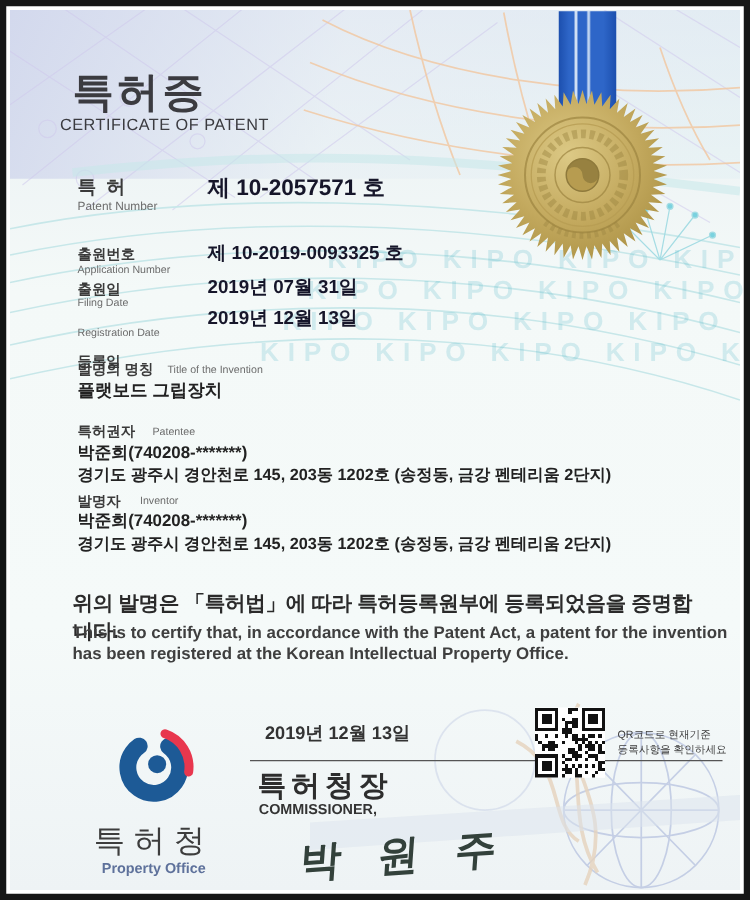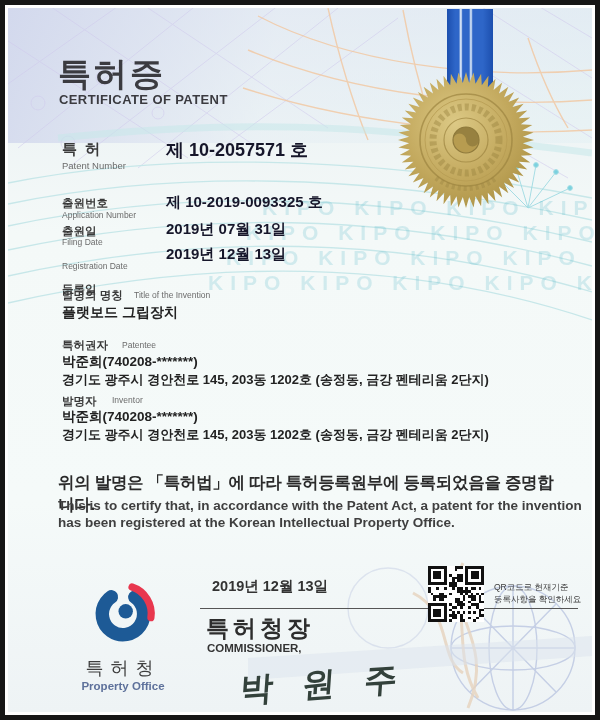--- a/index.html
+++ b/index.html
@@ -103,21 +103,21 @@
     <circle r="46" fill="none" stroke="#9c8440" stroke-width="1.6" opacity="0.7"></circle>
     <circle r="41" fill="none" stroke="#b69c52" stroke-width="1" opacity="0.8"></circle>
     <circle r="33" fill="none" stroke="#9c8440" stroke-width="7" opacity="0.45" stroke-dasharray="4 3"></circle>
     <circle r="22" fill="none" stroke="#9c8440" stroke-width="1.2" opacity="0.7"></circle>
     <circle r="13" fill="#b79c50" stroke="#8f7a3c" stroke-width="1.2"></circle>
     <path d="M-13,0 A13,13 0 0 1 13,0 A6.5,6.5 0 0 1 0,0 A6.5,6.5 0 0 0 -13,0 Z" fill="#8f7a3c" opacity="0.8"></path>
     <path d="M-30,38 A48 48 0 0 0 30,38" fill="none" stroke="#9c8440" stroke-width="5" opacity="0.4" stroke-dasharray="3 3"></path>
   </svg>
 
   <div class="abs" style="left:58px;top:52px;font-size:33px;font-weight:bold;letter-spacing:3px;color:#3b3b40;">특허증</div>
-  <div class="abs" style="left:59px;top:92px;font-size:13px;font-weight:bold;letter-spacing:0.4px;color:#3b3b40;">CERTIFICATE OF PATENT</div>
+  <div class="abs" style="left:48px;top:92px;font-size:13px;font-weight:normal;letter-spacing:0.4px;color:#3b3b40;">CERTIFICATE OF PATENT</div>
 
   <div class="abs ko-label" style="left:62px;top:140px;font-size:15px;letter-spacing:2px;">특 허</div>
   <div class="abs en-label" style="left:62px;top:160px;font-size:9.5px;">Patent Number</div>
   <div class="abs val" style="left:166px;top:138px;font-size:18px;">제 10-2057571 호</div>
 
   <div>
     <div class="abs ko-label" style="left:62px;top:196px;font-size:11.5px;">출원번호</div>
     <div class="abs en-label" style="left:62px;top:210px;font-size:8.5px;">Application Number</div>
     <div class="abs val" style="left:166px;top:193px;font-size:15px;">제 10-2019-0093325 호</div>
   </div>
@@ -155,21 +155,21 @@
   <div class="abs" style="left:58px;top:472px;width:500px;font-size:16.5px;font-weight:bold;color:#2a2a2a;letter-spacing:-0.3px;">위의 발명은 「특허법」에 따라 특허등록원부에 등록되었음을 증명합니다.</div>
   <div class="abs" style="left:58px;top:515px;font-size:13.5px;font-weight:bold;color:#3f3f3f;">has been registered at the Korean Intellectual Property Office.</div>
   <div class="abs" style="left:58px;top:498px;font-size:13.5px;font-weight:bold;color:#3f3f3f;">This is to certify that, in accordance with the Patent Act, a patent for the invention</div>
 
   <div class="logo-box">
     <svg width="78" height="72" viewBox="-40 -40 80 80" style="margin:0 auto;">
       <circle r="23" fill="none" stroke="#1d5a96" stroke-width="15" stroke-linecap="round" stroke-dasharray="116 29" transform="rotate(-55)"></circle>
       <path d="M10,-30 A31,31 0 0 1 31,4" fill="none" stroke="#e8374e" stroke-width="8" stroke-linecap="round"></path>
       <circle cx="3" cy="-3" r="8" fill="#1d5a96"></circle>
     </svg>
-    <div style="font-size:18px;font-weight:500;letter-spacing:7px;color:#3d3d3d;margin-top:6px;">특허청</div>
+    <div style="font-size:25px;font-weight:500;letter-spacing:7px;color:#3d3d3d;margin-top:6px;">특허청</div>
     <div style="font-size:11.5px;font-weight:600;color:#5e719b;">Property Office</div>
   </div>
 
   <div class="abs" style="left:212px;top:577px;font-size:14.5px;font-weight:600;color:#333;">2019년 12월 13일</div>
 
   <div class="qr-wrap">
     <svg id="qr-svg" width="56" height="56" viewBox="0 0 21 21" shape-rendering="crispEdges">
         <rect x="0" y="0" width="21" height="21" fill="#fff"></rect>
         <rect x="0" y="0" width="7" height="7" fill="#111"></rect>
         <rect x="1" y="1" width="5" height="5" fill="#fff"></rect>

